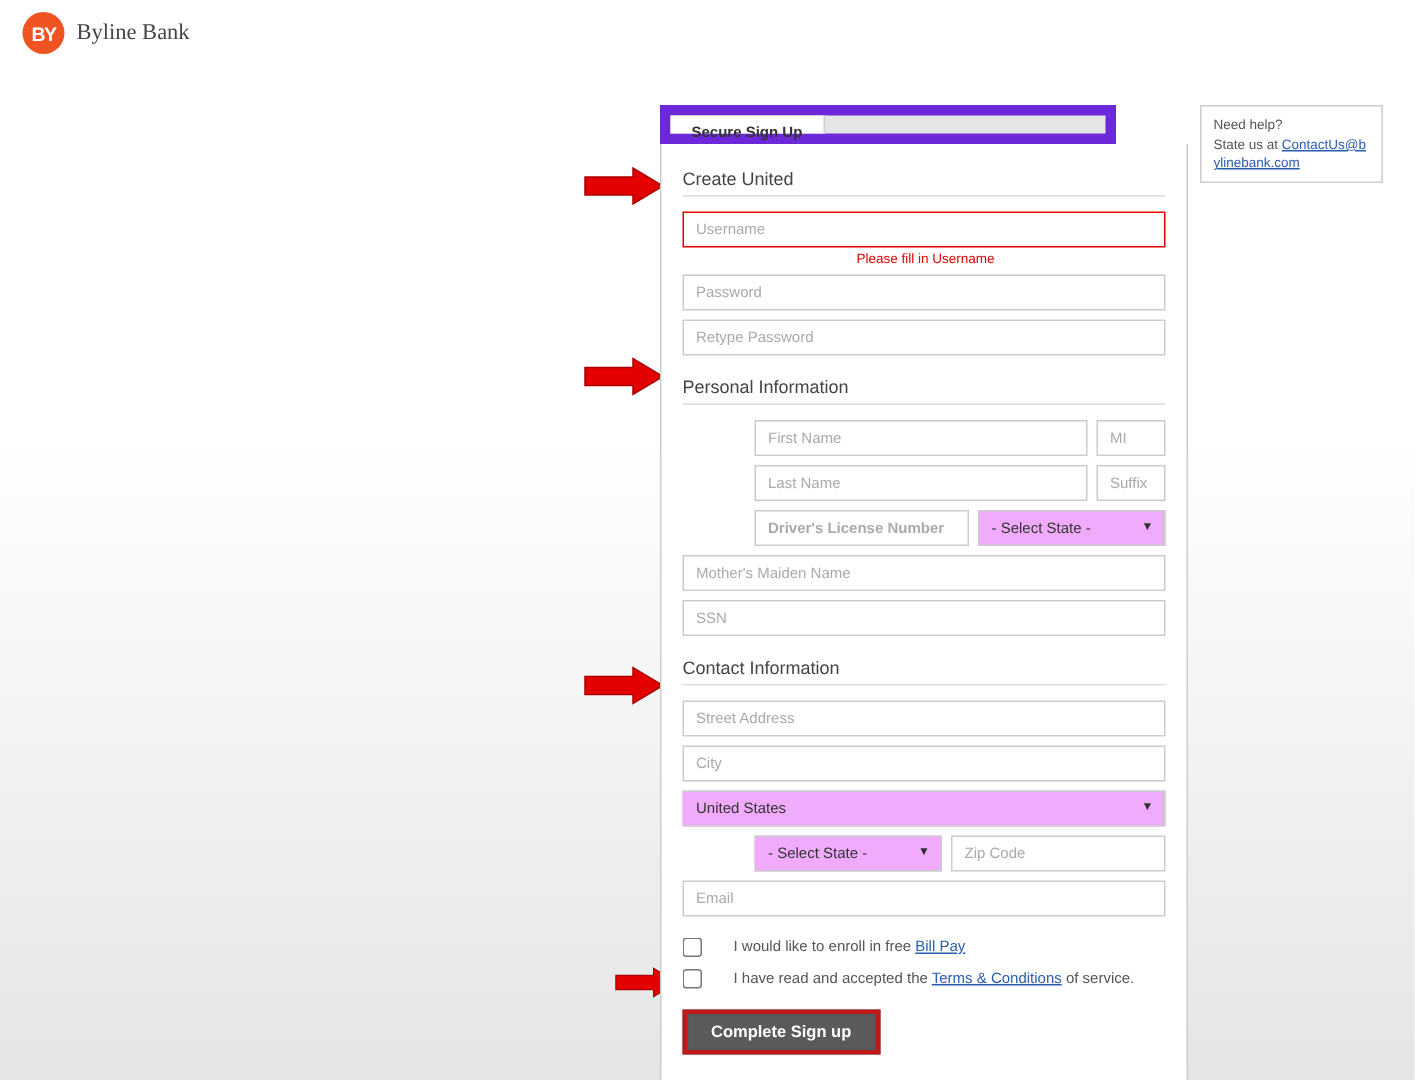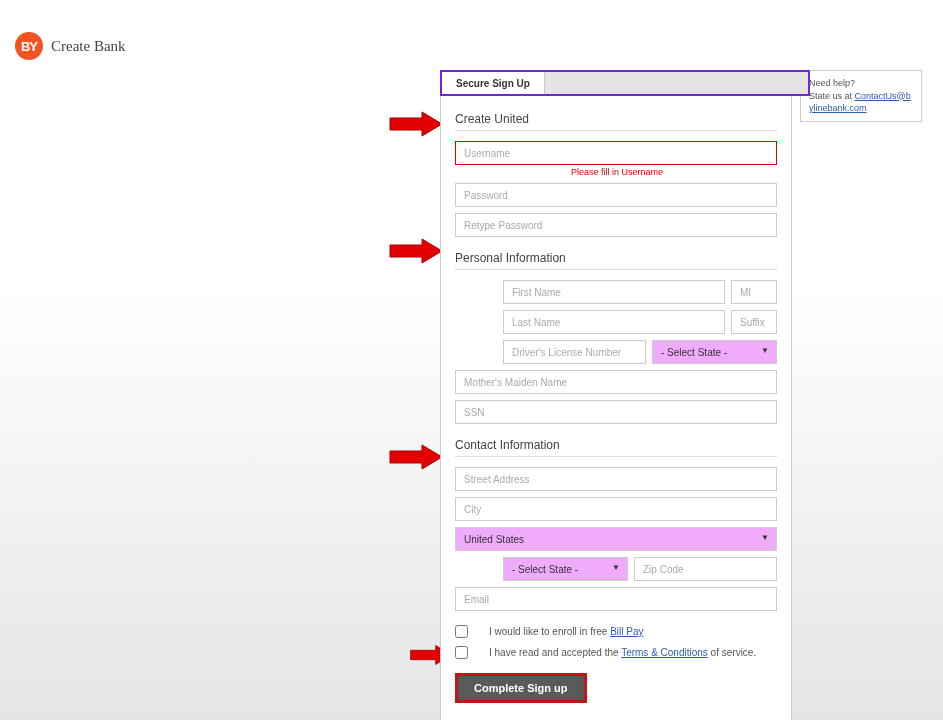--- a/index.html
+++ b/index.html
@@ -12,21 +12,20 @@
   position: relative;
   width: 943px;
 }
 .logo-wrap {
   position: absolute;
   top: 8px;
   left: 15px;
   display: flex;
   align-items: center;
   gap: 8px;
-  margin-top: 24px;
 }
 .logo-circle {
   width: 28px;
   height: 28px;
   background: #f05423;
   border-radius: 50%;
   display: flex;
   align-items: center;
   justify-content: center;
   color: #fff;
@@ -53,24 +52,24 @@
   border: 1px solid #ccc;
   background: #fff;
   padding: 6px 8px;
   font-size: 9px;
   line-height: 1.4;
   color: #555;
 }
 .help-box a { color: #2a5db0; text-decoration: underline; word-break: break-all; }
 .tab-bar {
   background: #e5e5e5;
-  border: 2px solid #6d28d9;
+  border: 7px solid #6d28d9;
   display: flex;
   height: 26px;
-  width: 370px;
+  width: 304px;
 }
 .tab {
   background: #fff;
   border-right: 1px solid #ccc;
   padding: 6px 14px;
   font-size: 10px;
   font-weight: bold;
   color: #333;
 }
 .form-panel {
@@ -148,21 +147,21 @@
   width: 56px;
   height: 28px;
   pointer-events: none;
 }
 </style>
 </head>
 <body>
 
 <div class="logo-wrap">
   <div class="logo-circle">BY</div>
-  <div class="logo-text">Create Bank</div>
+  <div class="logo-text">Byline Bank</div>
 </div>
 
 <div class="help-box">
   <div>Need help?</div>
   <span>State us at </span><a href="#">ContactUs@bylinebank.com</a>
 </div>
 
 <svg class="arrow" style="top:110px;left:388px" viewBox="0 0 56 28">
     <path d="M2 8 L34 8 L34 2 L54 14 L34 26 L34 20 L2 20 Z" fill="#e30000" stroke="#a00" stroke-width="1"></path>
   </svg>
@@ -191,21 +190,21 @@
     <div class="section-head">Personal Information</div>
     <div class="row">
       <input class="fld wide" placeholder="First Name" style="">
       <input class="fld narrow" placeholder="MI" style="">
     </div>
     <div class="row">
       <input class="fld wide" placeholder="Last Name" style="">
       <input class="fld narrow" placeholder="Suffix" style="">
     </div>
     <div class="row">
-      <input class="fld" style="flex: 1 1 0%;" placeholder="Driver's License Number">
+      <input class="fld" style="flex: 1 1 0%; font-weight: bold;" placeholder="Driver's License Number">
       <div class="sel-wrap" style="flex:1">
         <select class="sel"><option>- Select State -</option></select>
       </div>
     </div>
     <input class="fld" placeholder="Mother's Maiden Name" style="">
     <input class="fld" placeholder="SSN" style="">
 
     <div class="section-head">Contact Information</div>
     <input class="fld" placeholder="Street Address" style="">
     <input class="fld" placeholder="City" style="">

